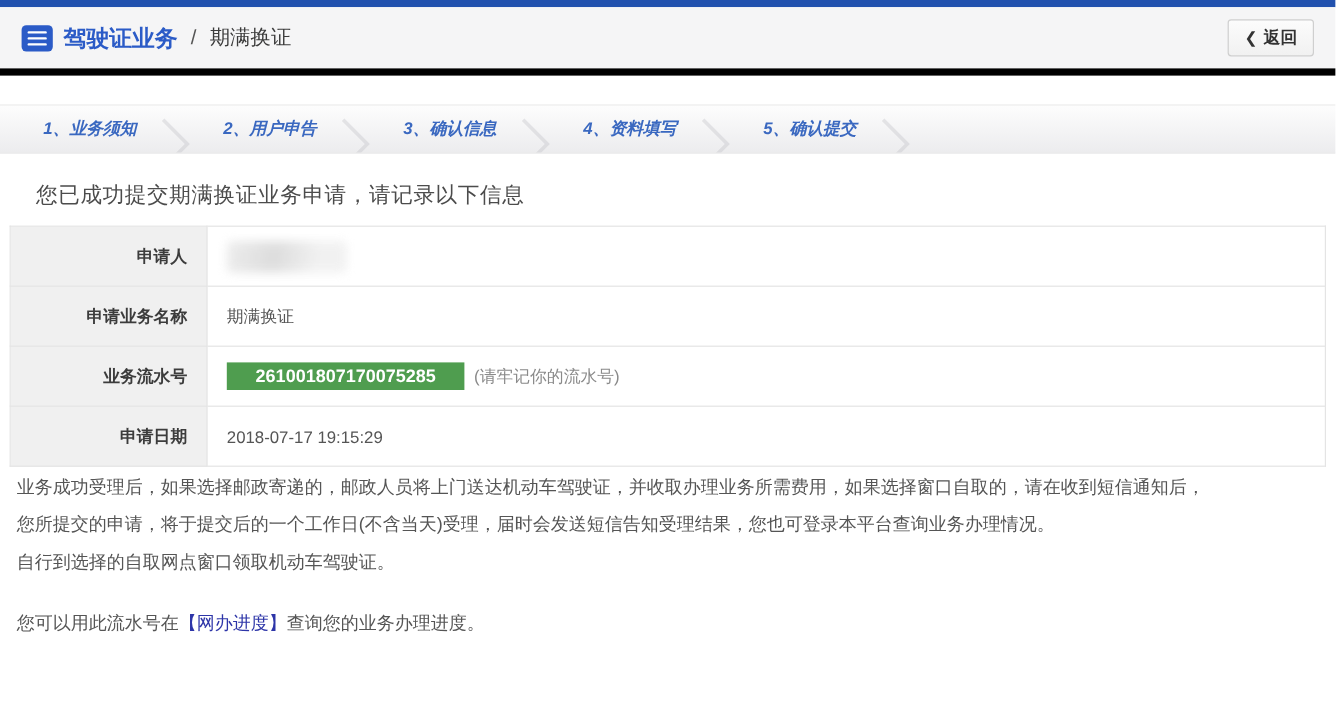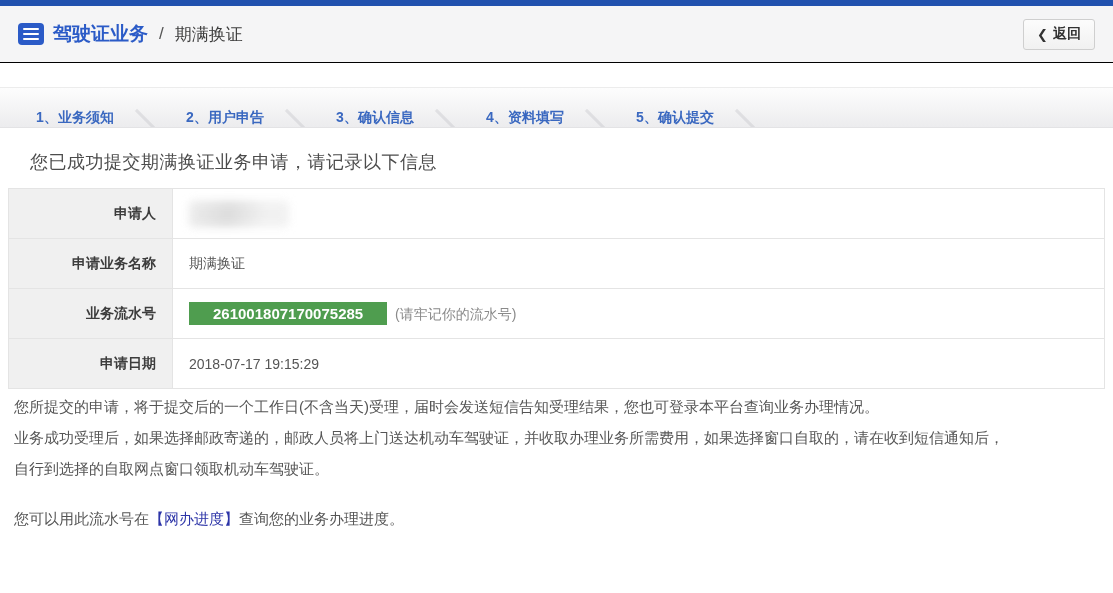--- a/index.html
+++ b/index.html
@@ -5,21 +5,21 @@
   * { margin: 0; padding: 0; box-sizing: border-box; }
   html, body {
     width: 1113px; height: 593px;
     font-family: "Liberation Sans", "DejaVu Sans", sans-serif;
     background: #ffffff; overflow: hidden;
   }
   
   .topbar { height: 6px; background: #2151ae; }
   .header {
     height: 57px; background: #f5f5f6;
-    border-bottom: 1px solid #000000;
+    border-bottom: 6px solid #000000;
     display: flex; align-items: center; justify-content: space-between;
     padding: 0 18px;
   }
   .header-left { display: flex; align-items: center; gap: 9px; }
   .list-icon {
     width: 26px; height: 22px; background: #2b5bc7; border-radius: 4px;
     display: flex; flex-direction: column; justify-content: center; gap: 3px;
     padding: 0 5px;
   }
   .list-icon i { display: block; height: 2px; background: #ffffff; border-radius: 1px; }
@@ -33,21 +33,21 @@
     font-size: 14px; font-weight: bold; color: #333;
     display: flex; align-items: center; gap: 5px; cursor: pointer;
     font-family: inherit;
   }
   .back-chevron { font-size: 13px; color: #333; }
   
   .steps {
     margin-top: 24px; height: 41px;
     background: linear-gradient(#fdfdfd, #ececee);
     border-top: 1px solid #ececec; border-bottom: 1px solid #e3e3e5;
-    display: flex; align-items: flex-end; overflow: hidden;
+    display: flex; align-items: center; overflow: hidden; font-style: italic;
   }
   .step {
     position: relative; width: 150px;
     display: flex; align-items: center; justify-content: center;
     color: #3a68c0; font-size: 14px; font-weight: bold;
   }
   .step:not(.active)::after {
     content: ""; position: absolute; right: -2px; top: 6px;
     width: 27px; height: 27px;
     border-top: 3px solid rgba(190,190,195,0.35);
@@ -161,21 +161,21 @@
     </tr>
     <tr>
       <td class="label-cell">申请日期</td>
       <td class="value-cell">2018-07-17 19:15:29</td>
     </tr>
   </tbody>
     </table>
 
 
   <div class="paragraphs">
+    <div class="para">业务成功受理后，如果选择邮政寄递的，邮政人员将上门送达机动车驾驶证，并收取办理业务所需费用，如果选择窗口自取的，请在收到短信通知后，</div>
     <div class="para">您所提交的申请，将于提交后的一个工作日(不含当天)受理，届时会发送短信告知受理结果，您也可登录本平台查询业务办理情况。</div>
-    <div class="para">业务成功受理后，如果选择邮政寄递的，邮政人员将上门送达机动车驾驶证，并收取办理业务所需费用，如果选择窗口自取的，请在收到短信通知后，</div>
     <div class="para">自行到选择的自取网点窗口领取机动车驾驶证。</div>
   </div>
 
   <div class="progress-note">
     <span>您可以用此流水号在</span><a class="progress-link">【网办进度】</a><span>查询您的业务办理进度。</span>
   </div>
 </div>
 
 </body></html>

